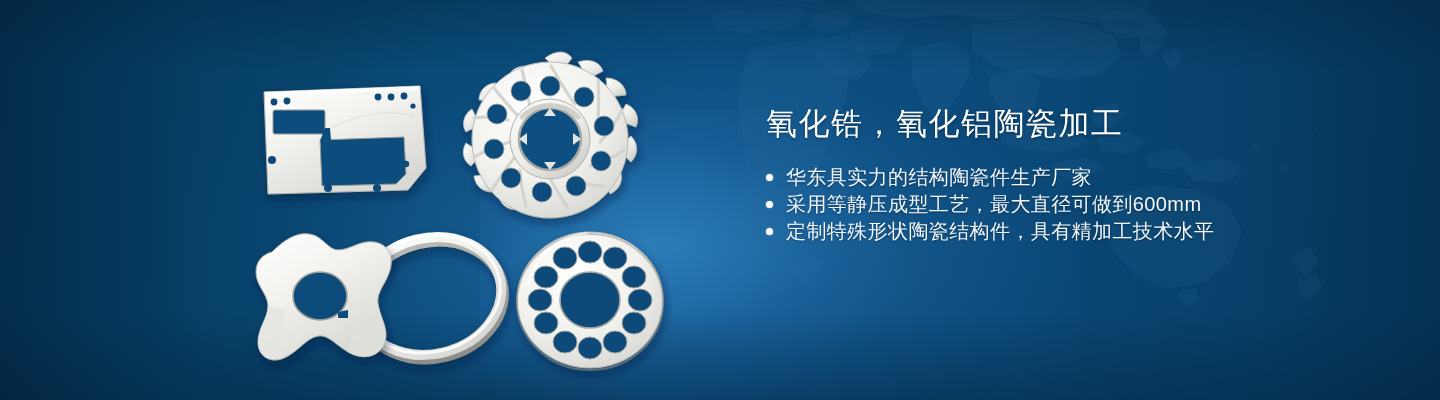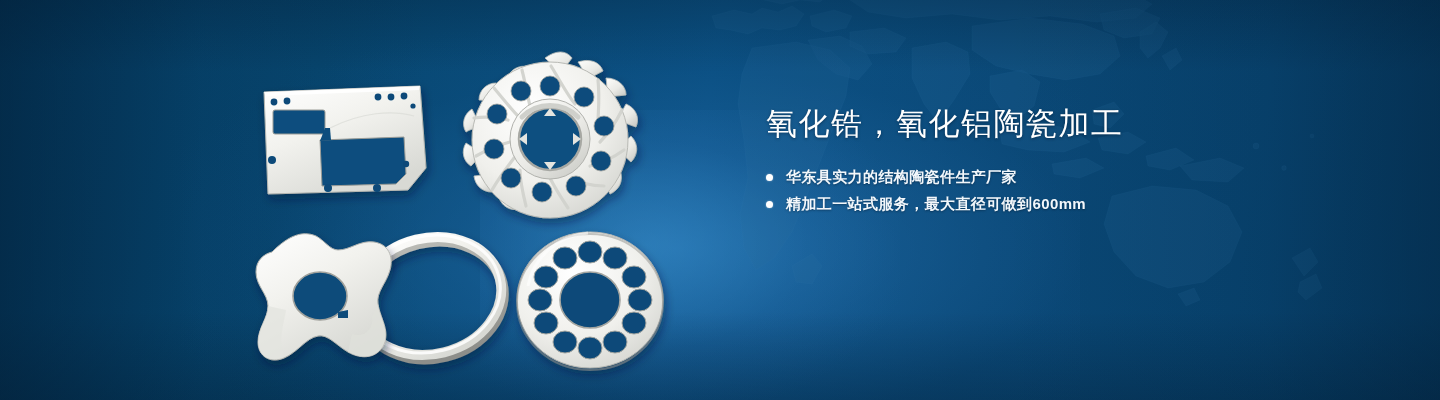--- a/index.html
+++ b/index.html
@@ -107,26 +107,25 @@
     width: 7px;
     height: 7px;
     border-radius: 50%;
     background: #ffffff;
     flex: 0 0 auto;
     margin-right: 13px;
     box-shadow: 0 0 2px rgba(255,255,255,0.5);
   }
   .bullet-text {
     color: #f2f7fb;
-    font-size: 15px;
+    font-size: 20px;
     line-height: 22px;
     letter-spacing: 0.4px;
     white-space: nowrap;
     text-shadow: 0 1px 2px rgba(0,14,30,0.40);
-    font-weight: bold;
   }
 </style>
 </head>
 <body>
 
 <div id="banner">
 
   <div class="bg-base"></div>
   <div class="bg-glow"></div>
   <div class="bg-glow2"></div>
@@ -355,18 +354,22 @@
   <div class="copy">
     <h1 class="headline">氧化锆，氧化铝陶瓷加工</h1>
 
     <ul class="bullets">
       <li class="bullet">
         <span class="dot"></span>
         <span class="bullet-text">华东具实力的结构陶瓷件生产厂家</span>
       </li>
       <li class="bullet">
         <span class="dot"></span>
-        <span class="bullet-text">精加工一站式服务，最大直径可做到600mm</span>
+        <span class="bullet-text">采用等静压成型工艺，最大直径可做到600mm</span>
+      </li>
+      <li class="bullet">
+        <span class="dot"></span>
+        <span class="bullet-text">定制特殊形状陶瓷结构件，具有精加工技术水平</span>
       </li>
     </ul>
   </div>
 
 </div>
 
 </body></html>

